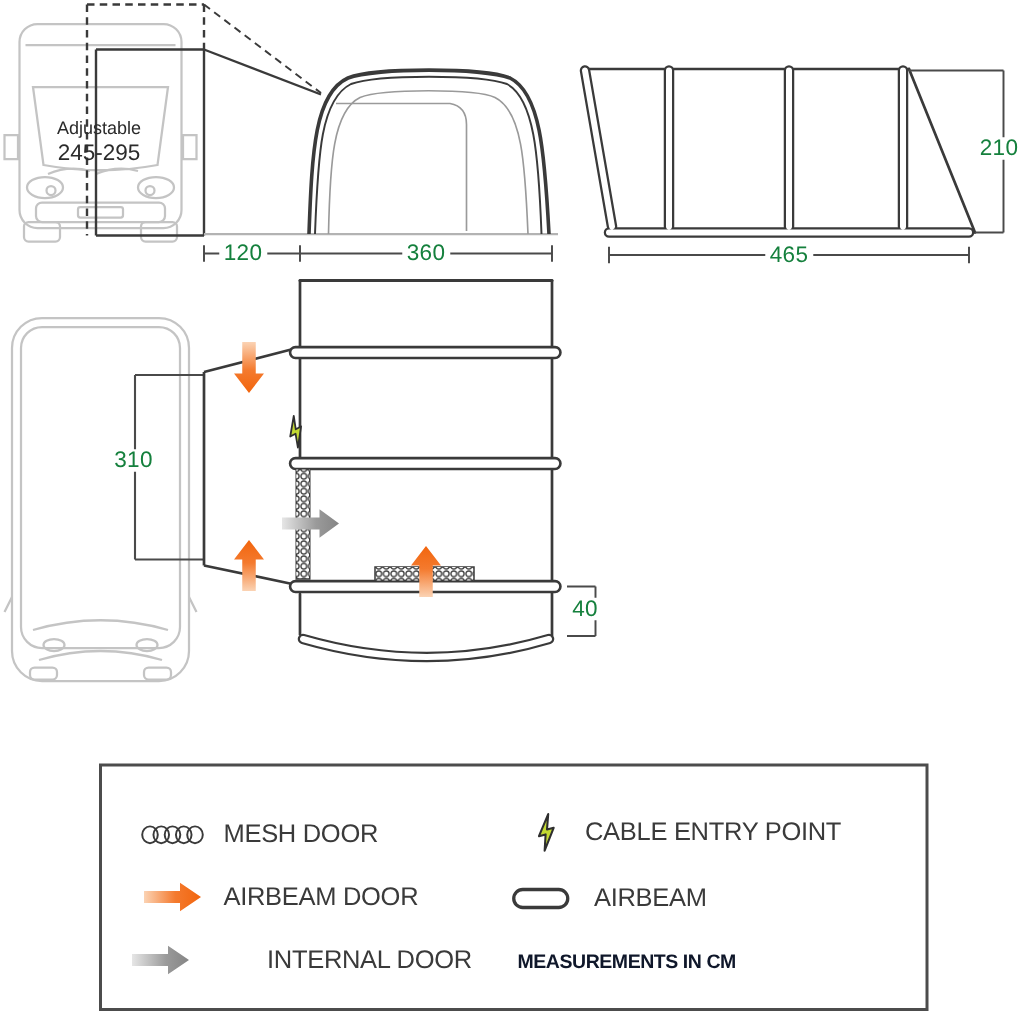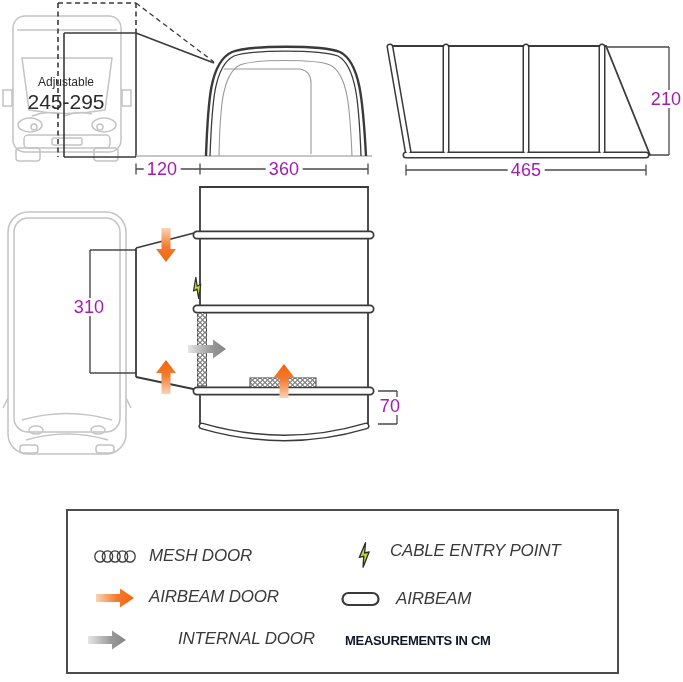--- a/index.html
+++ b/index.html
@@ -3,34 +3,34 @@
 <meta charset="utf-8">
 <style>
   html,body{margin:0;padding:0;background:#fff;}
   #stage{
     position:relative;width:683px;height:682px;background:#ffffff;
     font-family:"Liberation Sans", sans-serif;overflow:hidden;
   }
   #artwork{position:absolute;left:0;top:0;}
   .dim-label{
     position:absolute;transform:translate(-50%,-50%);
-    font-size:18px;color:#a21caf;background:#ffffff;padding:0 3px;
+    font-size:15px;color:#15803d;background:#ffffff;padding:0 3px;
     white-space:nowrap;line-height:1;letter-spacing:0.2px;
   }
   .van-note{
     position:absolute;transform:translate(-50%,-50%);
     text-align:center;color:#2b2b2b;line-height:1.15;white-space:nowrap;
   }
   .van-note .l1{font-size:12px;}
-  .van-note .l2{font-size:21px;}
+  .van-note .l2{font-size:15px;}
   #legend-box{
     position:absolute;left:66px;top:509px;width:549px;height:161px;
     border:2.5px solid #4c4c4c;background:#ffffff;
   }
-  .lg-item{position:absolute;display:flex;font-style:italic;}
+  .lg-item{position:absolute;display:flex;align-items:center;}
   .lg-icon{flex:0 0 auto;display:flex;align-items:center;justify-content:center;}
   .lg-label{
     font-size:17px;color:#3a3a3a;letter-spacing:-0.2px;white-space:nowrap;
     margin-left:13px;
   }
   .lg-note{
     position:absolute;font-size:13px;font-weight:bold;color:#0f172a;
     letter-spacing:-0.3px;white-space:nowrap;
   }
 </style>
@@ -188,21 +188,21 @@
   <div class="van-note" style="left:66px;top:95px;">
     <div class="l1">Adjustable</div>
     <div class="l2">245-295</div>
   </div>
 
   <div class="dim-label" style="left:162px;top:169px;">120</div>
   <div class="dim-label" style="left:284px;top:169px;">360</div>
   <div class="dim-label" style="left:526px;top:170px;">465</div>
   <div class="dim-label" style="left:666px;top:99px;">210</div>
   <div class="dim-label" style="left:89px;top:307px;">310</div>
-  <div class="dim-label" style="left:390px;top:406px;">70</div>
+  <div class="dim-label" style="left:390px;top:406px;">40</div>
 
   <div id="legend-box">
 
     <div class="lg-item" style="left:26px;top:35px;">
       <span class="lg-icon">
         <svg width="42" height="15" viewBox="0 0 42 15">
           <g fill="none" stroke="#3a3a3a" stroke-width="1.3">
             <ellipse cx="6" cy="7.5" rx="5.2" ry="5.6"></ellipse>
             <ellipse cx="13.5" cy="7.5" rx="5.2" ry="5.6"></ellipse>
             <ellipse cx="21" cy="7.5" rx="5.2" ry="5.6"></ellipse>

